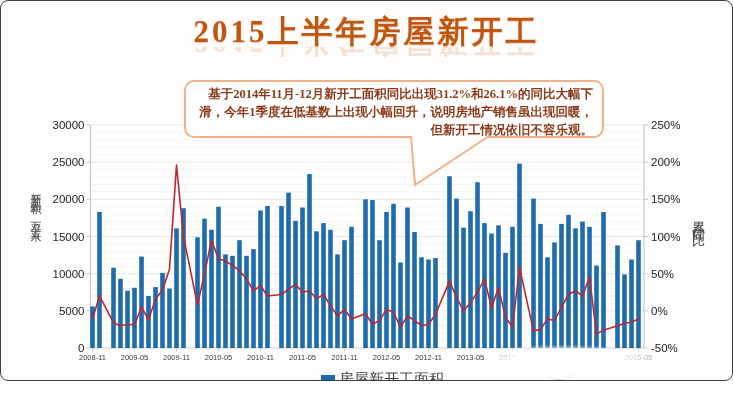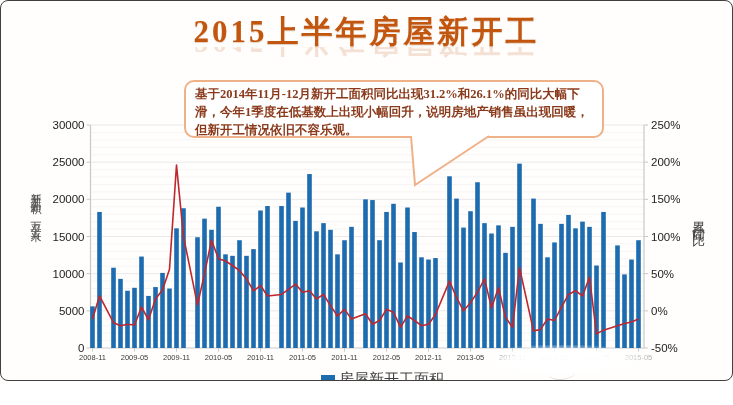--- a/index.html
+++ b/index.html
@@ -22,20 +22,21 @@
     height:15px;overflow:hidden;margin-top:-6px;pointer-events:none;
   }
   
   .callout{
     position:absolute;left:183px;top:79px;width:420px;height:58px;
     border:2px solid #efb288;border-radius:10px;background:#fff;
     box-sizing:border-box;padding:4px 9px 0 9px;
     font-family:"Liberation Serif","DejaVu Serif",serif;
     font-size:12.5px;line-height:1.42;color:#8a3a1b;font-weight:bold;
     z-index:5;
+    text-align:right;
   }
   .callout-tail{position:absolute;left:400px;top:132px;z-index:6;}
   
   #chart-svg{position:absolute;left:0;top:0;}
   .axis-title-left{
     position:absolute;left:26px;top:183px;width:16px;
     writing-mode:vertical-rl;letter-spacing:3px;
     font-size:11px;color:#4d4d4d;
   }
   .axis-title-right{

